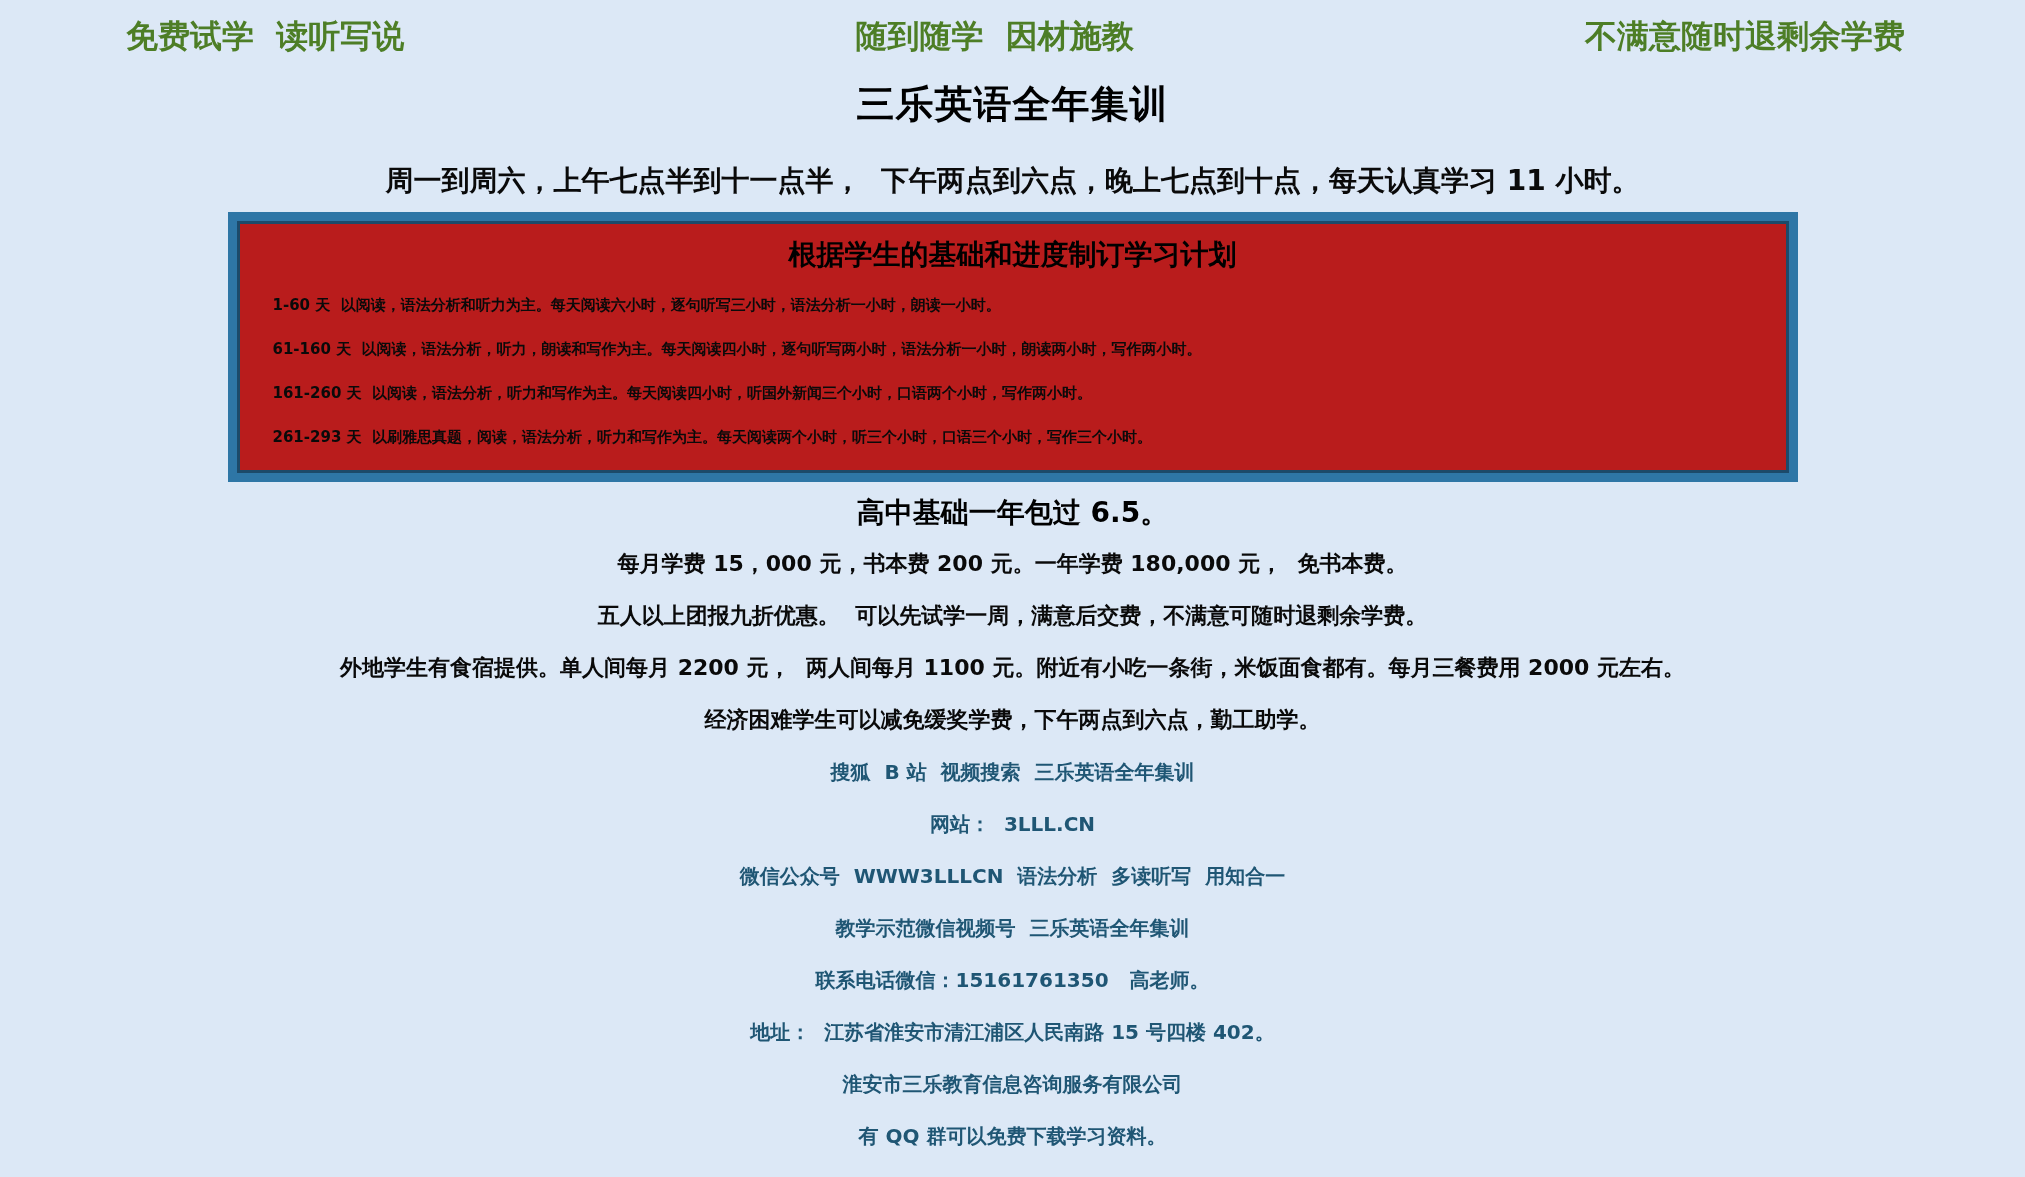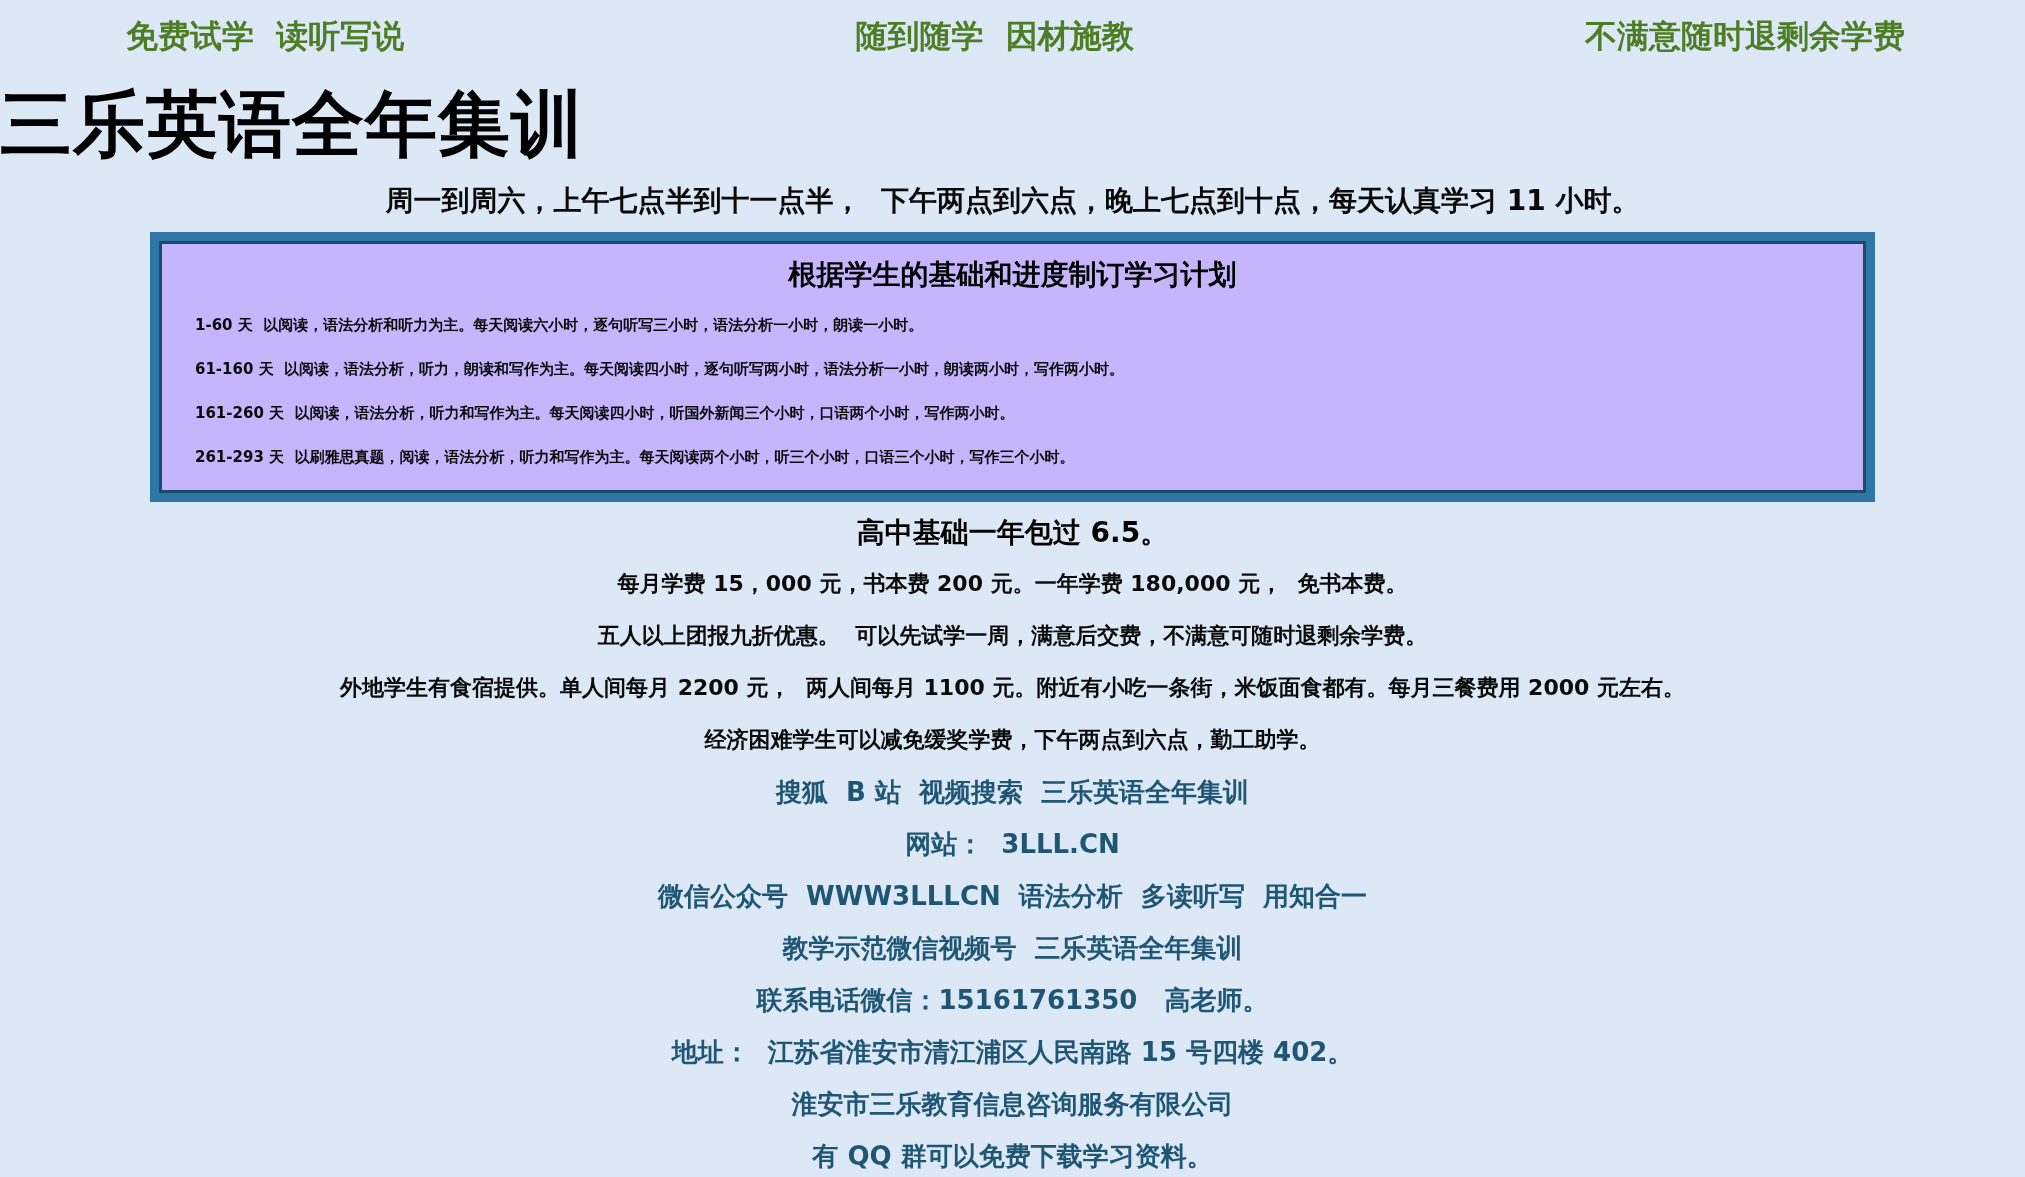--- a/index.html
+++ b/index.html
@@ -22,43 +22,43 @@
     display: flex;
     justify-content: space-between;
     padding: 16px 120px 0 126px;
     color: #4d7e26;
     font-size: 32px;
     line-height: 40px;
   }
 
   
   .title {
-    margin: 36px 0 0 0;
-    text-align: left;
-    font-size: 72px;
+    margin: 16px 0 0 0;
+    text-align: center;
+    font-size: 38px;
     line-height: 64px;
     color: #000000;
     font-weight: 700;
     letter-spacing: 1px;
   }
 
   
   .schedule {
     margin: 30px 0 0 0;
     text-align: center;
     font-size: 28px;
     line-height: 30px;
   }
 
   
   .plan-box {
     box-sizing: border-box;
-    width: 1725px;
+    width: 1570px;
     margin: 16px auto 0 auto;
-    background: #c4b5fd;
+    background: #b91c1c;
     border: 9px solid #2e76a6;
     box-shadow: inset 0 0 0 3px #1c4a6a;
     padding: 12px 36px 14px 36px;
   }
   .plan-heading {
     margin: 0 0 6px 0;
     text-align: center;
     font-size: 28px;
     line-height: 44px;
     color: #000000;
@@ -85,21 +85,21 @@
     text-align: center;
     font-size: 22px;
     line-height: 52px;
     color: #0a0a0a;
   }
 
   
   .contact-line {
     margin: 0;
     text-align: center;
-    font-size: 26px;
+    font-size: 20px;
     line-height: 52px;
     color: #1f5674;
   }
 </style>
 </head>
 <body>
 
 <div class="page">
 
   <div class="top-row">

